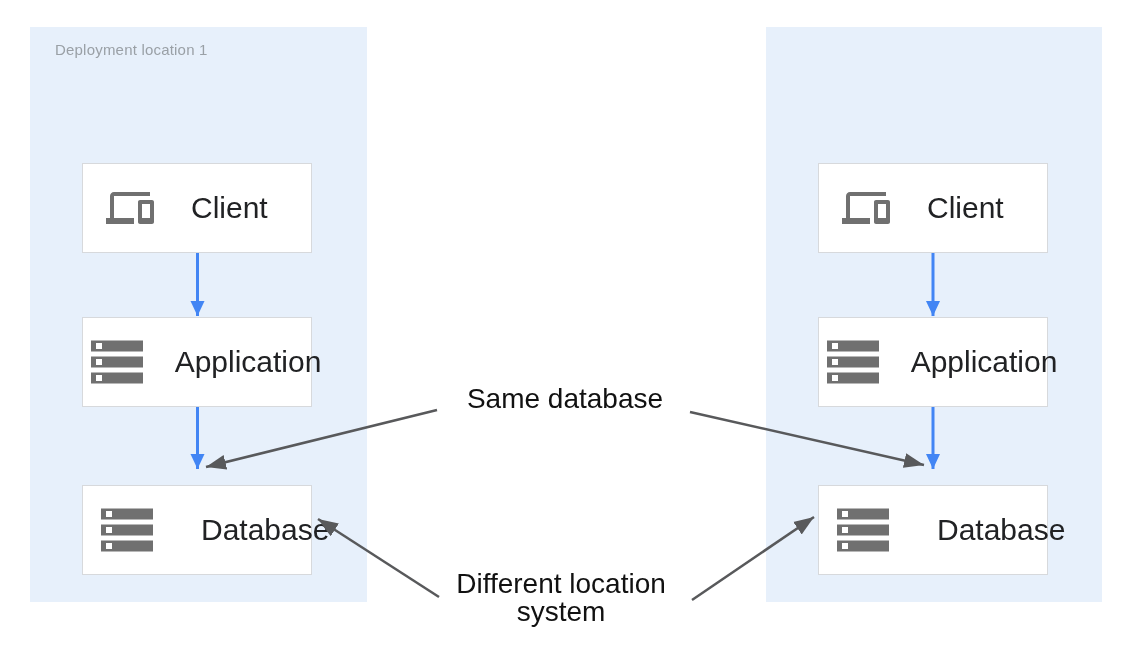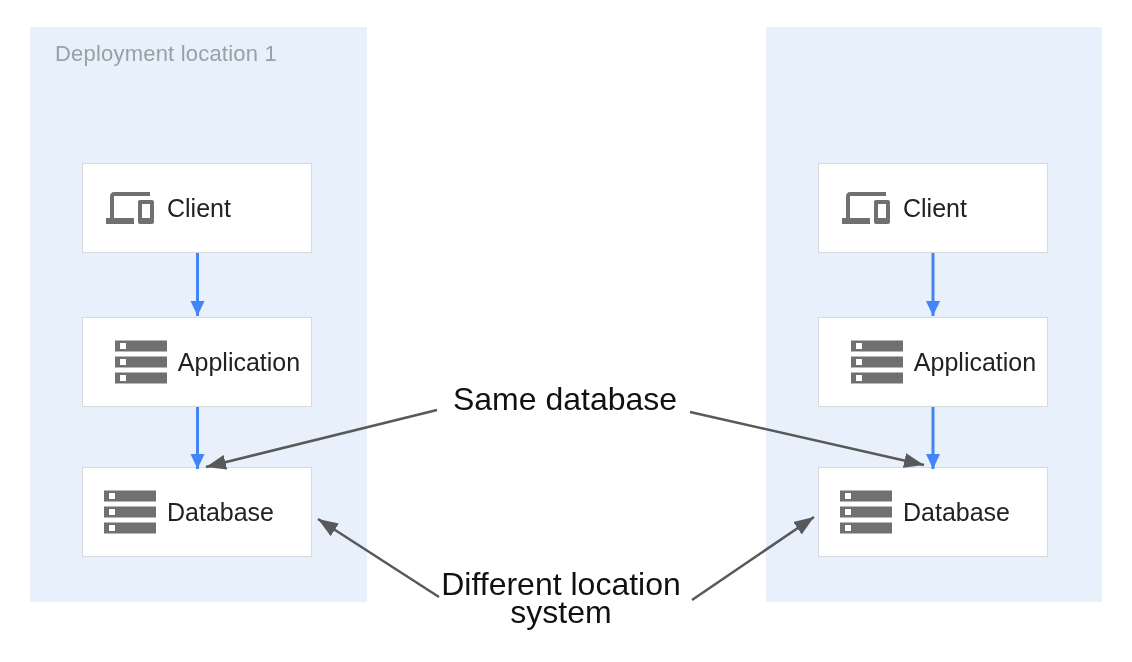--- a/index.html
+++ b/index.html
@@ -18,46 +18,46 @@
   .canvas{
     position:relative;width:1132px;height:662px;background:#ffffff;overflow:hidden;
   }
   .panel{
     position:absolute;top:27px;height:575px;background:var(--panel-bg);
   }
   .panel-1{left:30px;width:337px;}
   .panel-2{left:766px;width:336px;}
   .panel-title{
     position:absolute;left:25px;top:14px;margin:0;
-    font-size:22px;font-weight:400;color:var(--panel-title);
+    font-size:15px;font-weight:400;color:var(--panel-title);
     white-space:nowrap;letter-spacing:0.2px;
   }
   .node{
     position:absolute;left:52px;width:230px;height:90px;
     background:var(--node-bg);border:1px solid var(--node-border);
     box-sizing:border-box;display:flex;align-items:center;
   }
   .node-client{top:136px;}
   .node-application{top:290px;justify-content:center;}
-  .node-database{top:440px;}
+  .node-database{top:458px;gap:16px;}
   .icon{display:flex;align-items:center;justify-content:center;color:var(--icon);margin-left:18px;width:58px;}
   .icon svg{display:block;}
   .node-label{
-    margin-left:8px;font-size:25px;color:var(--node-text);white-space:nowrap;
+    margin-left:32px;font-size:30px;color:var(--node-text);white-space:nowrap;
   }
   .overlay{
     position:absolute;left:0;top:0;width:1132px;height:662px;pointer-events:none;
   }
   .flow-line{stroke:var(--flow-arrow);stroke-width:3;}
   .ann-line{stroke:var(--annotation-arrow);stroke-width:2.5;}
   #arrow-blue path{fill:var(--flow-arrow);}
   #arrow-gray path{fill:var(--annotation-arrow);}
   .float-label{
     position:absolute;width:250px;text-align:center;
-    font-size:32px;line-height:28px;color:var(--annotation-text);
+    font-size:28px;line-height:28px;color:var(--annotation-text);
   }
   .label-same{left:440px;top:385px;}
   .label-diff{left:436px;top:570px;}
 </style>
 </head>
 <body>
 
 <div class="canvas">
 
   <section class="panel panel-1">

